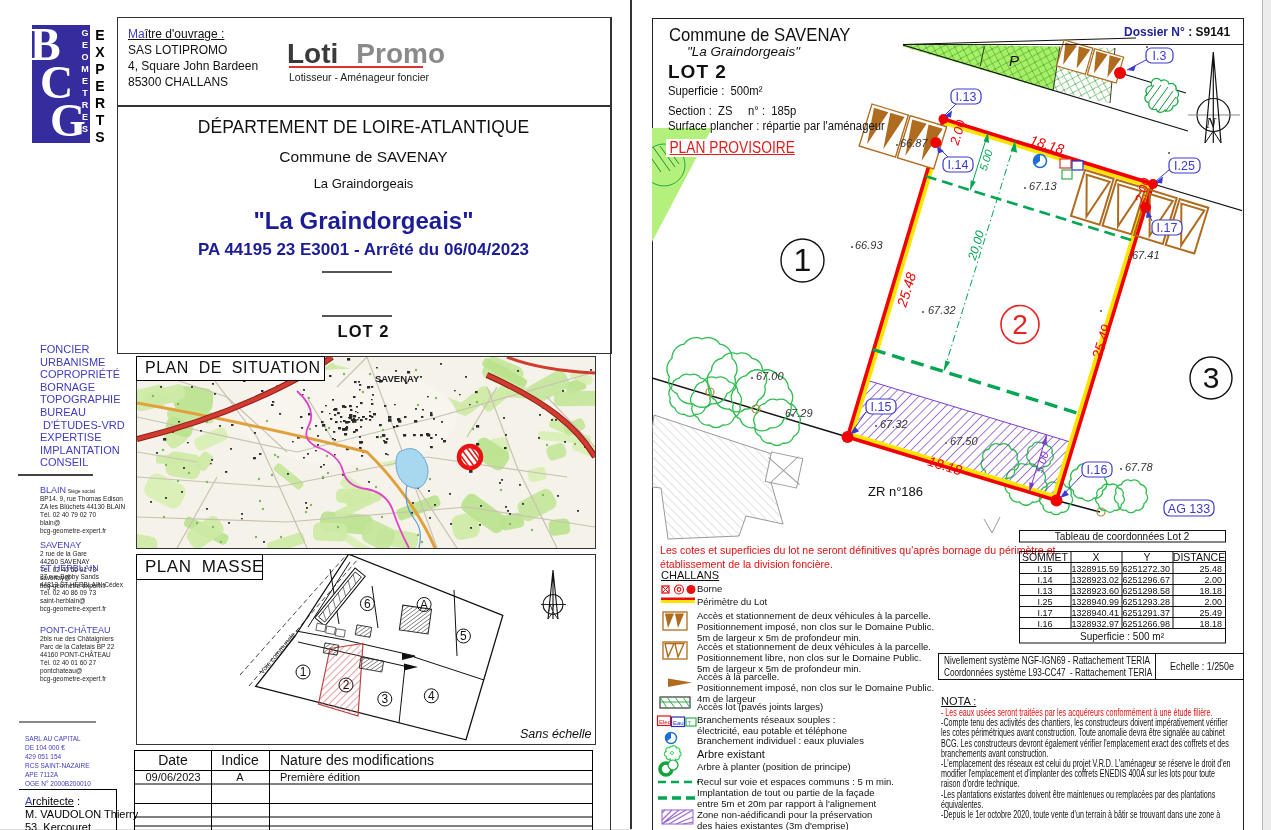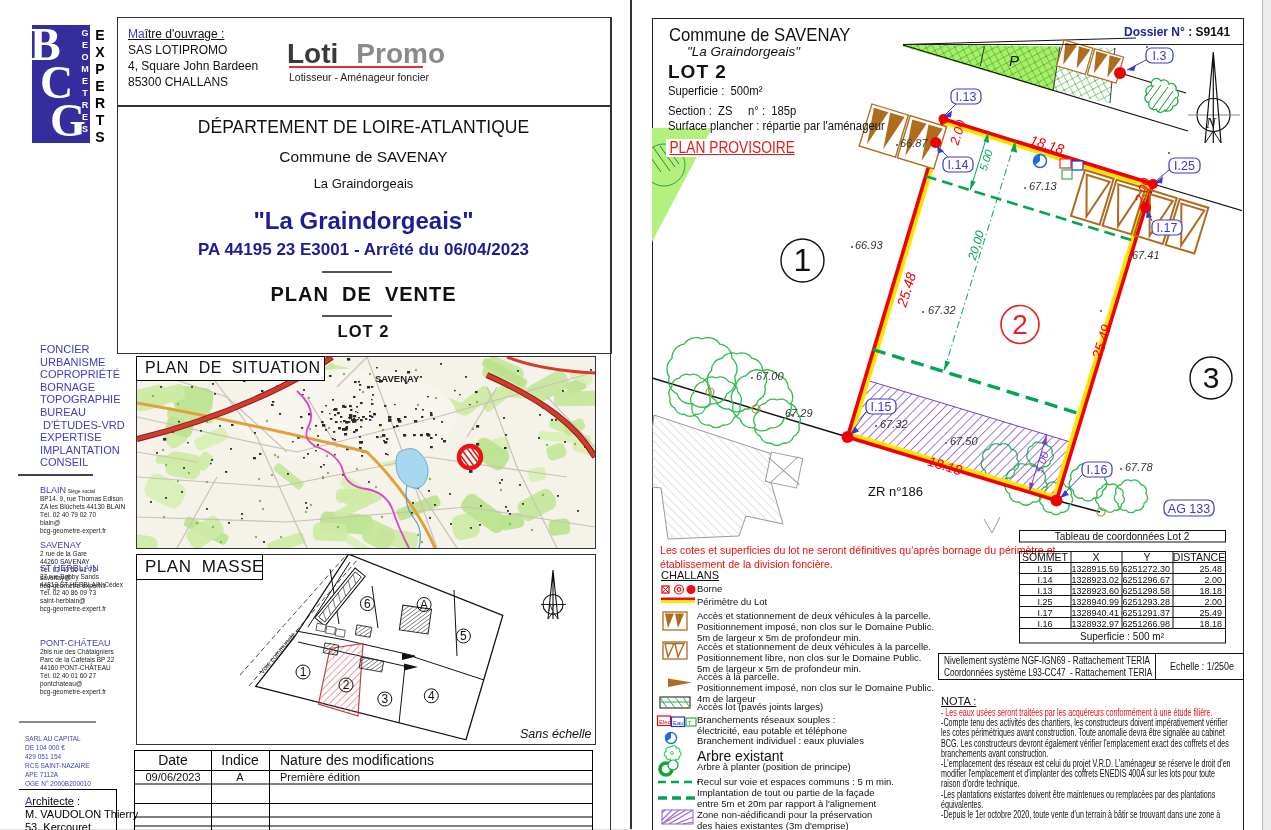--- a/index.html
+++ b/index.html
@@ -55,21 +55,21 @@
 BP14. 9, rue Thomas Edison<br>ZA les Blûchets 44130 BLAIN<br>Tél. 02 40 79 02 70<br>blain@<br>bcg-geometre-expert.fr
 </div>
 <div class="t" style="left:40px;top:541px;font-size:6.5px;line-height:8px;color:#222;">
 <span class="blue" style="font-size:9px;">SAVENAY</span><br>
 2 rue de la Gare<br>44260 SAVENAY<br>Tél. 02 40 56 91 73<br>savenay@<br>bcg-geometre-expert.fr
 </div>
 <div class="t" style="left:40px;top:564px;font-size:6.5px;line-height:8px;color:#222;">
 <span class="blue" style="font-size:9px;">ST HERBLAIN</span><br>
 37 rue Bobby Sands<br>44813 ST HERBLAIN Cédex<br>Tél. 02 40 86 09 73<br>saint-herblain@<br>bcg-geometre-expert.fr
 </div>
-<div class="t" style="left:40px;top:639px;font-size:6.5px;line-height:8px;color:#222;">
+<div class="t" style="left:40px;top:626px;font-size:6.5px;line-height:8px;color:#222;">
 <span class="blue" style="font-size:9px;">PONT-CHÂTEAU</span><br>
 2bis rue des Châtaigniers<br>Parc de la Cafetais BP 22<br>44160 PONT-CHÂTEAU<br>Tél. 02 40 01 60 27<br>pontchateau@<br>bcg-geometre-expert.fr
 </div>
 
 <div style="position:absolute;left:19px;top:721px;width:77px;height:2px;background:#888;"></div>
 
 <div class="t blue" style="left:25px;top:734px;font-size:6.5px;line-height:9px;">SARL AU CAPITAL<br>DE 104 000 €<br>429 051 154<br>RCS SAINT-NAZAIRE<br>APE 7112A<br>OGE N° 2000B200010</div>
 
 <div style="position:absolute;left:19px;top:789px;width:98px;height:1px;background:#000;"></div>
 
@@ -91,21 +91,20 @@
 <div class="t ctr" style="left:117px;top:148px;width:493px;font-size:15.5px;color:#111;">Commune de SAVENAY</div>
 
 <div class="t ctr" style="left:117px;top:177px;width:493px;font-size:13px;color:#111;">La Graindorgeais</div>
 
 <div class="t ctr navy" style="left:117px;top:207px;width:493px;font-size:24px;font-weight:bold;">"La Graindorgeais"</div>
 
 <div class="t ctr navy" style="left:117px;top:240px;width:493px;font-size:17px;font-weight:bold;">PA 44195 23 E3001 - Arrêté du 06/04/2023</div>
 
 <div style="position:absolute;left:322px;top:271px;width:70px;height:1.5px;background:#555;"></div>
 
-<div class="t ctr" style="left:117px;top:283px;width:493px;font-size:20px;font-weight:bold;color:#111;letter-spacing:1px;">PLAN&nbsp; DE&nbsp; VENTE</div>
 
 <div style="position:absolute;left:322px;top:315px;width:70px;height:1.5px;background:#555;"></div>
 
 <div class="t ctr" style="left:117px;top:322px;width:493px;font-size:16.5px;font-weight:bold;color:#111;letter-spacing:1px;">LOT 2</div>
 
 <div id="mapbox" style="position:absolute;left:136px;top:356px;width:458px;height:191px;border:1px solid #333;overflow:hidden;">
       <svg width="458" height="191" viewBox="0 0 458 191" style="position:absolute;left:0;top:0;">
         <rect x="0" y="0" width="458" height="191" fill="#f5f2ea"></rect>
 <rect x="19" y="98" width="28" height="9" rx="3" fill="#cdeaa4" transform="rotate(1 33 102)" opacity="0.9"></rect>
 <rect x="28" y="71" width="22" height="18" rx="6" fill="#cdeaa4" transform="rotate(-35 39 80)" opacity="0.9"></rect>
@@ -984,21 +983,21 @@
 </svg>
 
 <div class="t" style="left:697px;top:584px;font-size:9.5px;color:#111;">Borne</div>
 <div class="t" style="left:697px;top:597px;font-size:9.5px;color:#111;">Périmètre du Lot</div>
 <div class="t" style="left:697px;top:610px;font-size:9.5px;color:#111;line-height:11px;">Accès et stationnement de deux véhicules à la parcelle.<br>Positionnement imposé, non clos sur le Domaine Public.<br>5m de largeur x 5m de profondeur min.</div>
 <div class="t" style="left:697px;top:641px;font-size:9.5px;color:#111;line-height:11px;">Accès et stationnement de deux véhicules à la parcelle.<br>Positionnement libre, non clos sur le Domaine Public.<br>5m de largeur x 5m de profondeur min.</div>
 <div class="t" style="left:697px;top:671px;font-size:9.5px;color:#111;line-height:11px;">Accès à la parcelle.<br>Positionnement imposé, non clos sur le Domaine Public.<br>4m de largeur</div>
 <div class="t" style="left:697px;top:702px;font-size:9.5px;color:#111;">Accès lot (pavés joints larges)</div>
 <div class="t" style="left:697px;top:714px;font-size:9.5px;color:#111;line-height:11px;">Branchements réseaux souples :<br>électricité, eau potable et téléphone</div>
 <div class="t" style="left:697px;top:736px;font-size:9.5px;color:#111;">Branchement individuel : eaux pluviales</div>
-<div class="t" style="left:697px;top:748px;font-size:14px;color:#111;">Arbre existant</div>
+<div class="t" style="left:697px;top:748px;font-size:11px;color:#111;">Arbre existant</div>
 <div class="t" style="left:697px;top:762px;font-size:9.5px;color:#111;">Arbre à planter (position de principe)</div>
 <div class="t" style="left:697px;top:776px;font-size:9.5px;color:#111;line-height:11px;">Recul sur voie et espaces communs : 5 m min.<br>Implantation de tout ou partie de la façade<br>entre 5m et 20m par rapport à l'alignement</div>
 <div class="t" style="left:697px;top:809px;font-size:9.5px;color:#111;line-height:11px;">Zone non-aédificandi pour la préservation<br>des haies existantes (3m d'emprise)</div>
 
 <svg style="left:1019px;top:530px;" width="208" height="120" viewBox="0 0 208 120">
 <g stroke="#111" stroke-width="1" fill="none">
 <rect x="0.5" y="0.5" width="206" height="11.5"></rect>
 <rect x="0.5" y="21.5" width="206" height="77"></rect>
 <line x1="0.5" y1="32.5" x2="206.5" y2="32.5"></line>
 <line x1="0.5" y1="43.5" x2="206.5" y2="43.5"></line>

